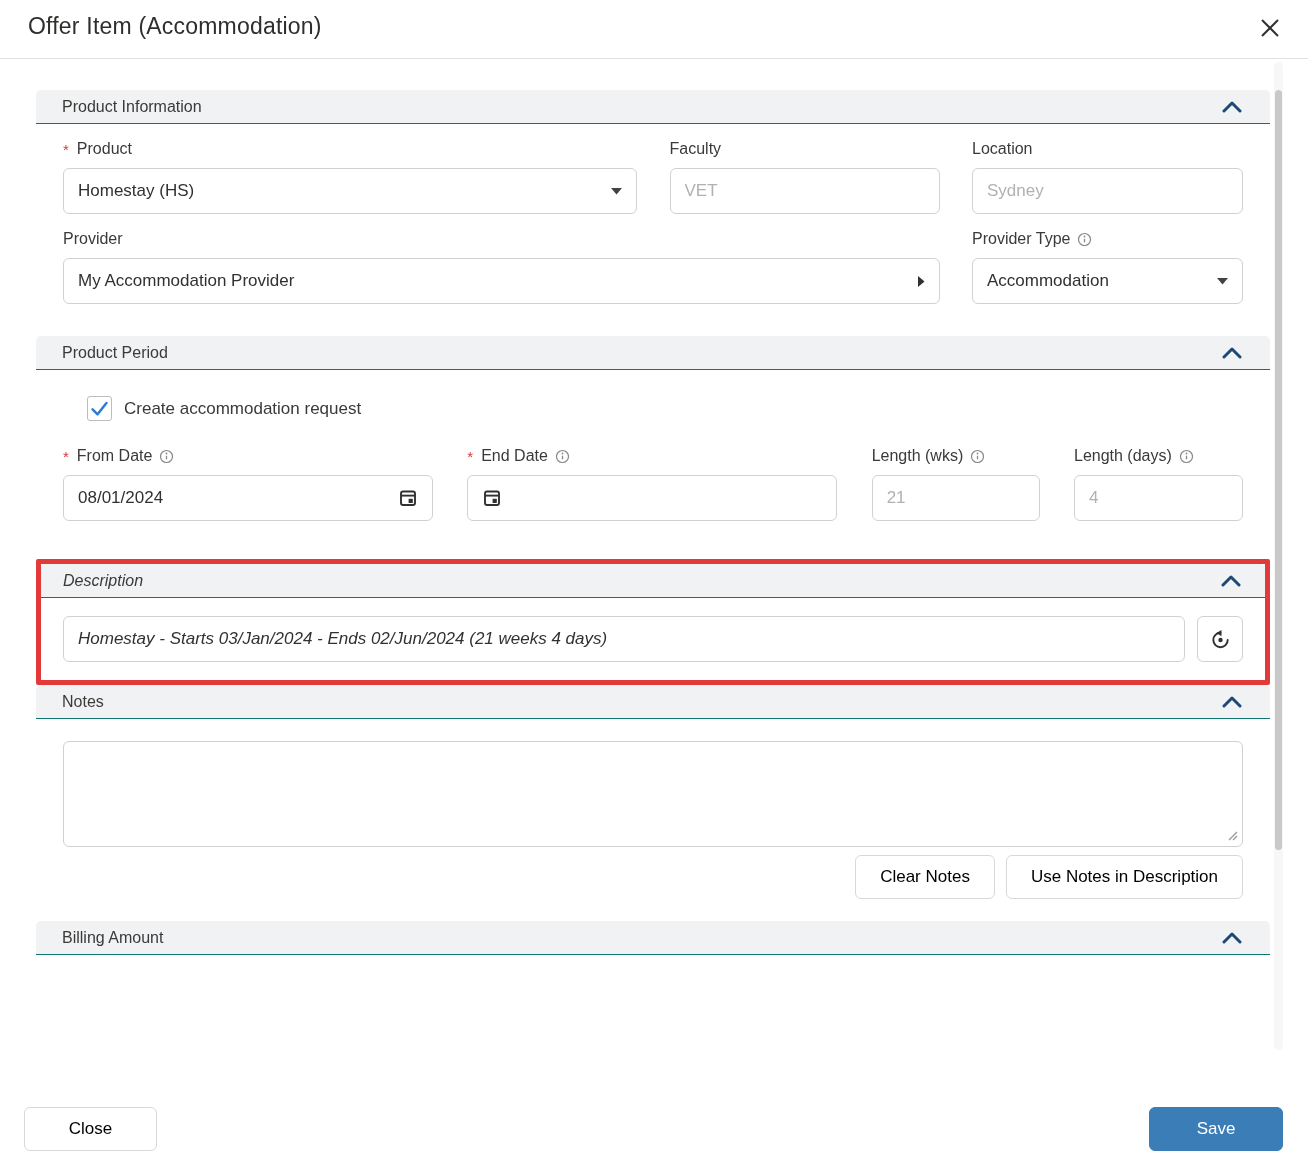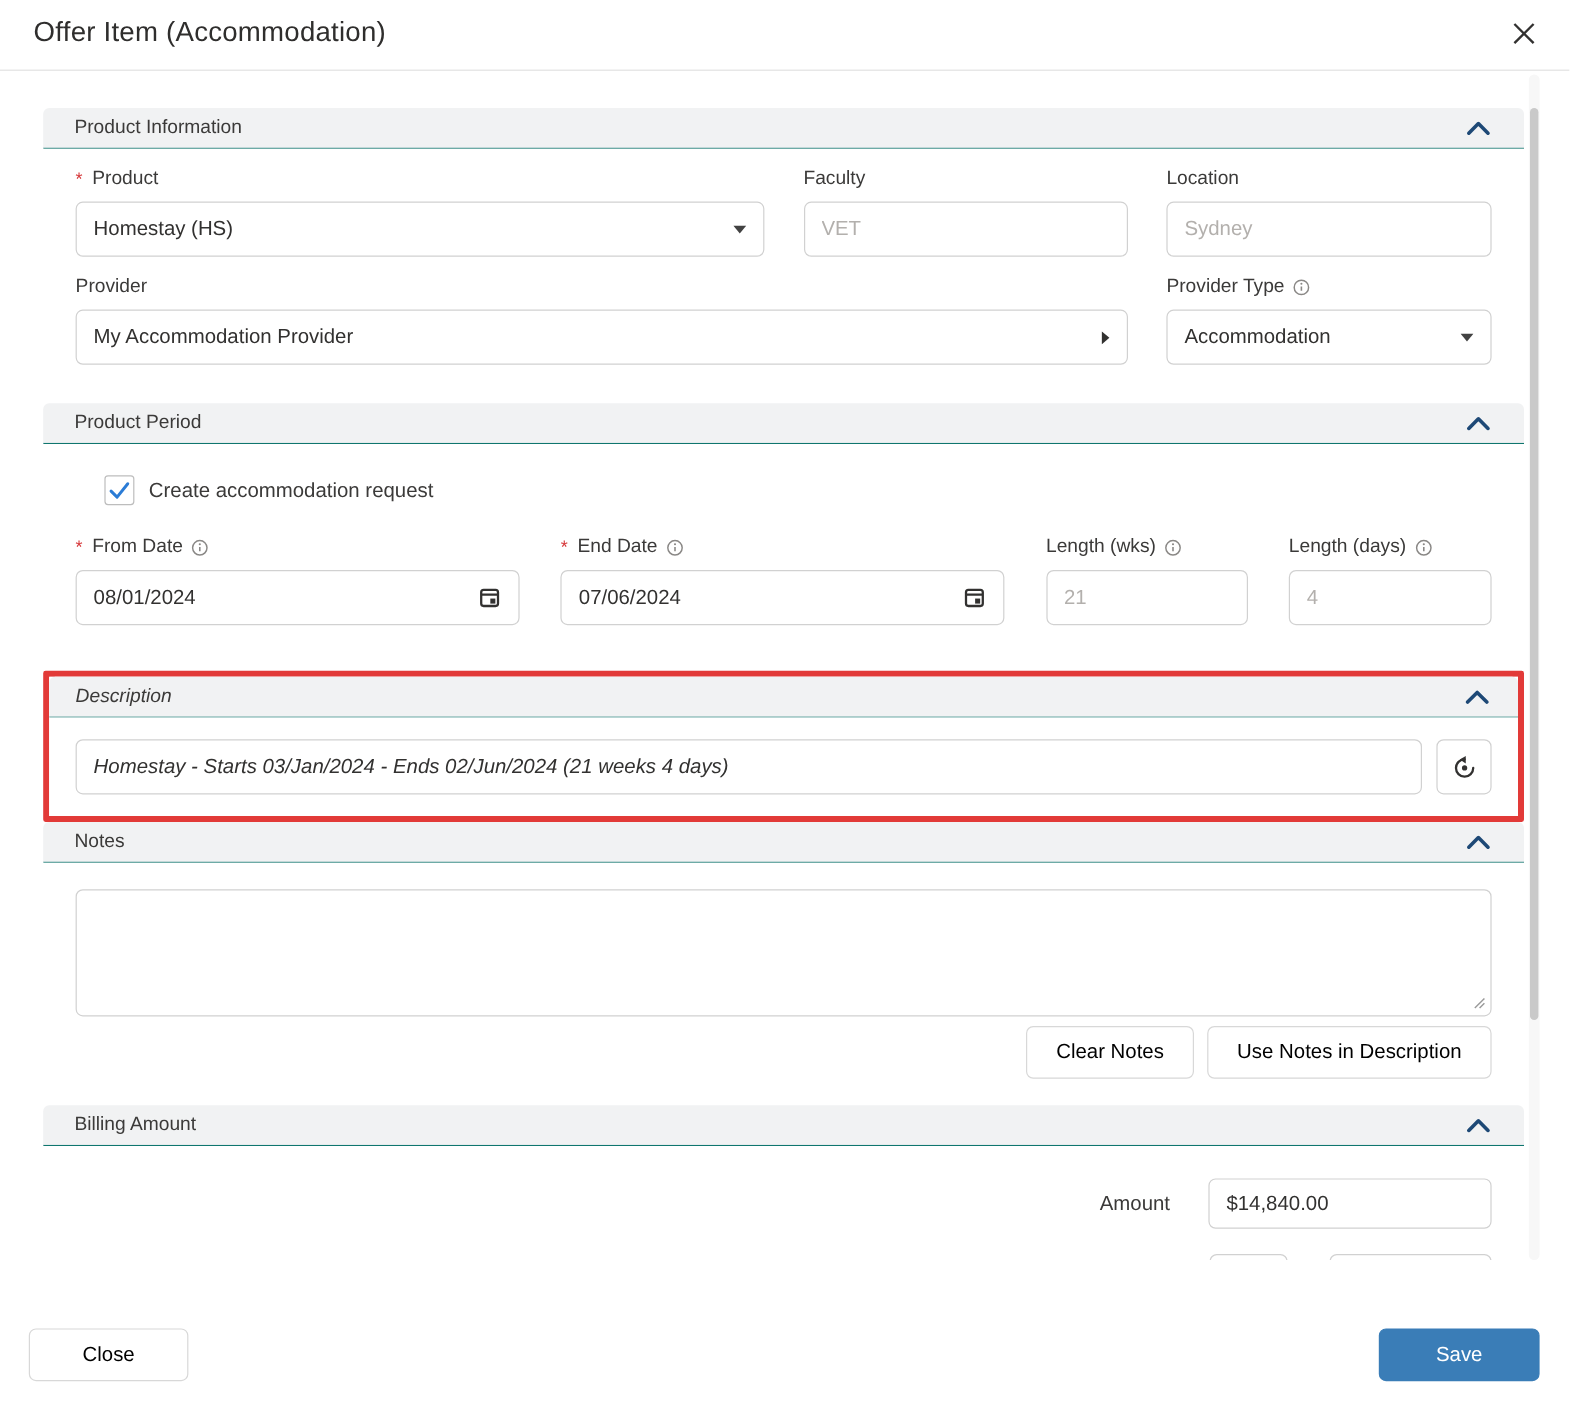--- a/index.html
+++ b/index.html
@@ -195,21 +195,20 @@
           <div class="field-label">
             <span class="star">*</span>
             <span>End Date</span>
             <svg width="15" height="15" viewBox="0 0 16 16">
                 <circle cx="8" cy="8" r="6.4" fill="none" stroke="#8a8886" stroke-width="1.3"></circle>
                 <line x1="8" y1="7.2" x2="8" y2="11" stroke="#8a8886" stroke-width="1.4"></line>
                 <circle cx="8" cy="4.8" r="0.95" fill="#8a8886"></circle>
               </svg>
           </div>
           <div class="box">
-            <input type="text" value="07/06/2024" style="">
             <button class="icon-btn-inline">
               <svg width="20" height="20" viewBox="0 0 20 20">
                 <rect x="3" y="3.5" width="14" height="13.5" rx="2" fill="none" stroke="#323130" stroke-width="1.9"></rect>
                 <line x1="3" y1="7.6" x2="17" y2="7.6" stroke="#323130" stroke-width="1.9"></line>
                 <rect x="10.6" y="10.8" width="4.2" height="4.2" fill="#323130"></rect>
               </svg>
             </button>
           </div>
         </div>
         <div class="field">
@@ -293,36 +292,20 @@
 
   <div class="section">
     <div class="sec-header">
       <span class="sec-title">Billing Amount</span>
       <button class="chevron-btn">
         <svg width="20" height="12" viewBox="0 0 20 12">
           <polyline points="2,10 10,2 18,10" fill="none" stroke="#1e4976" stroke-width="3" stroke-linecap="round" stroke-linejoin="round"></polyline>
         </svg>
       </button>
     </div>
-    <div class="sec-body billing-body">
-      <div class="amount-row">
-        <span class="amount-label">Amount</span>
-        <div class="box amount-box">
-          <input type="text" value="$14,840.00" style="">
-        </div>
-      </div>
-      <div class="partial-row">
-        <div class="box partial-small">
-          <input type="text" value="0%" style="">
-        </div>
-        <div class="box partial-big">
-          <input type="text" value="$0.00" style="">
-        </div>
-      </div>
-    </div>
   </div>
 
 </div>
 
 <div class="sb-track">
   <div class="sb-thumb"></div>
 </div>
 
 <button class="btn btn-close">Close</button>
 <button class="btn-save">Save</button>

